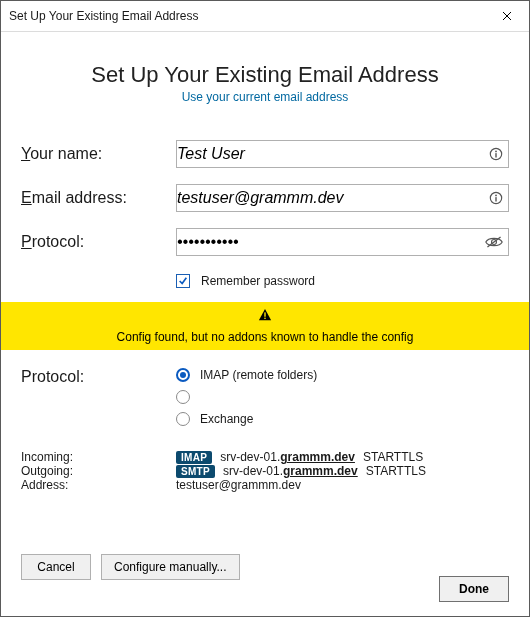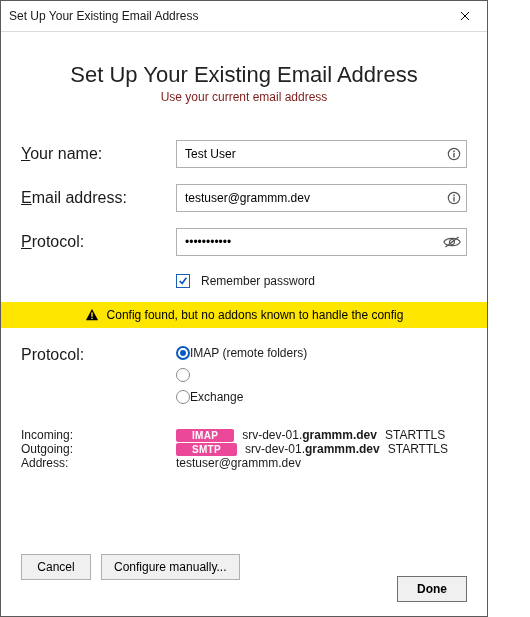--- a/index.html
+++ b/index.html
@@ -7,21 +7,21 @@
     padding: 0;
     width: 530px;
     height: 617px;
     font-family: "Segoe UI", Tahoma, sans-serif;
     font-size: 12px;
     color: #1a1a1a;
     background: #ffffff;
     overflow: hidden;
   }
   .window {
-    width: 488px;
+    width: 530px;
     height: 617px;
     border: 1px solid #5a5a5a;
     box-sizing: border-box;
     display: flex;
     flex-direction: column;
     background: #fff;
   }
   
   .titlebar {
     height: 30px;
@@ -57,21 +57,21 @@
     text-align: center;
     font-size: 22px;
     font-weight: 400;
     margin: 12px 0 2px 0;
     color: #222;
   }
   .subheading {
     text-align: center;
     font-size: 12px;
     margin-bottom: 36px;
-    color: #7f1d1d;
+    color: #0369a1;
   }
   
   .form {
     display: grid;
     grid-template-columns: 155px 1fr;
     row-gap: 16px;
     column-gap: 0;
     align-items: center;
     margin-bottom: 14px;
   }
@@ -83,24 +83,25 @@
   .pw-label::first-letter { text-decoration: underline; }
   .ea-label .u { text-decoration: underline; }
   .input-wrap {
     position: relative;
   }
   .text-input {
     width: 100%;
     box-sizing: border-box;
     height: 28px;
     border: 1px solid #b0b0b0;
-    padding: 0 30px 0 8px;
+    padding: 0 30px 0 0;
     font-family: inherit;
-    font-size: 12px;
+    font-size: 16px;
     outline: none;
+    font-style: italic;
   }
   .input-icon {
     position: absolute;
     right: 6px;
     top: 50%;
     transform: translateY(-50%);
     color: #555;
     display: flex;
     align-items: center;
     justify-content: center;
@@ -130,37 +131,39 @@
     color: #000;
     display: flex;
     align-items: center;
     justify-content: center;
     gap: 8px;
     padding: 6px 4px;
     font-size: 12px;
     margin: 0 -20px 18px -20px; 
     padding-left: 20px;
     padding-right: 20px;
+    flex-direction: column;
   }
   .warn-icon svg { display:block; }
   
   .protocol-block {
     display: grid;
     grid-template-columns: 155px 1fr;
     align-items: start;
     margin-bottom: 24px;
   }
   .protocol-options {
     display: flex;
     flex-direction: column;
     gap: 8px;
   }
   .radio-row {
     display: flex;
     align-items: center;
+    gap: 10px;
     font-size: 12px;
   }
   .radio {
     width: 14px;
     height: 14px;
     border: 1px solid #8a8a8a;
     border-radius: 50%;
     box-sizing: border-box;
     display: inline-flex;
     align-items: center;
@@ -183,29 +186,29 @@
     grid-template-columns: 155px 1fr;
     font-size: 12px;
     margin-bottom: auto;
   }
   .server-line {
     display: flex;
     align-items: center;
     gap: 8px;
   }
   .proto-chip {
-    background: #ec4899;
+    background: #0c4a6e;
     color: #fff;
     font-size: 10px;
     font-weight: 700;
-    padding: 1px 16px;
+    padding: 1px 5px;
     border-radius: 2px;
     letter-spacing: 0.3px;
   }
-  .host-bold { font-weight: 700; }
+  .host-bold { font-weight: 700; text-decoration: underline; }
   
   .footer {
     display: flex;
     gap: 10px;
     padding-top: 30px;
   }
   .spacer { flex: 1; }
   .btn {
     min-width: 70px;
     height: 26px;

